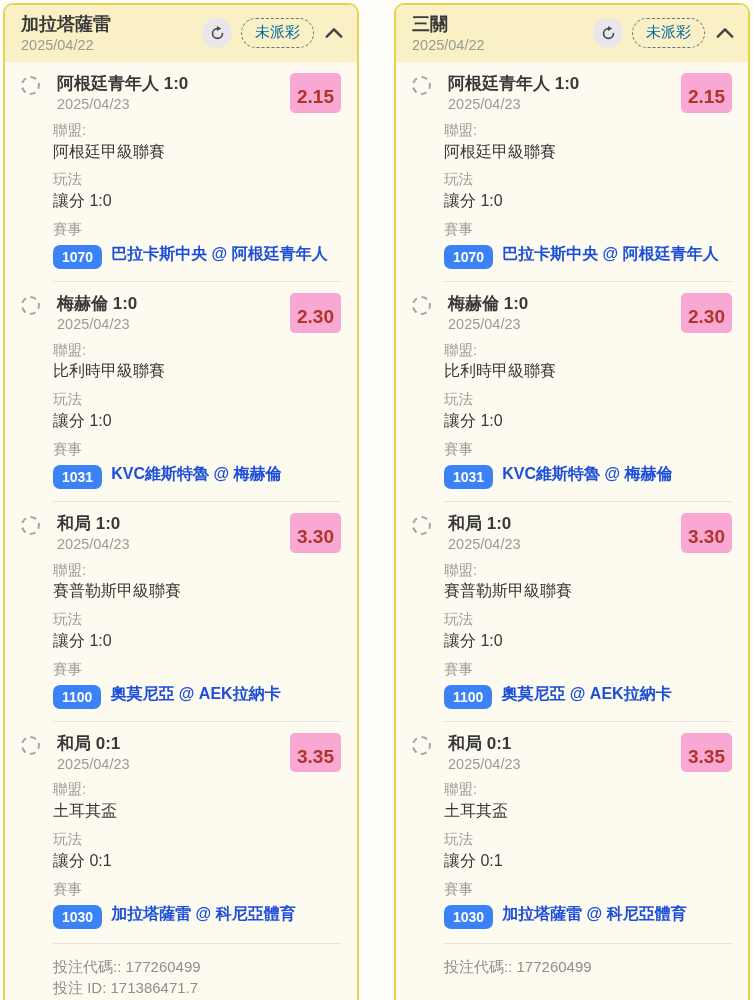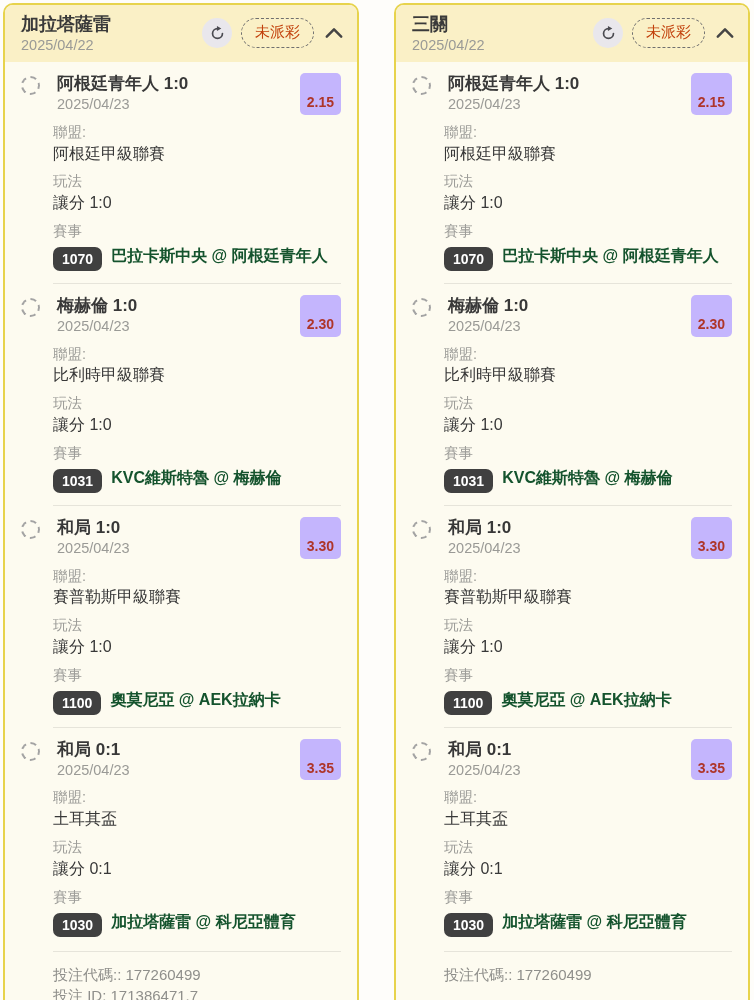--- a/index.html
+++ b/index.html
@@ -52,21 +52,21 @@
     background: #e9e7ec;
     border: none;
     display: flex; align-items: center; justify-content: center;
     cursor: pointer; padding: 0;
   }
   .status-badge {
     border: 1.5px dashed #6f6f6f;
     border-radius: 999px;
     padding: 4px 13px 5px;
     font-size: 15px;
-    color: #c2410c;
+    color: #0369a1;
     white-space: nowrap;
     background: transparent;
   }
   .collapse-btn {
     background: none; border: none; padding: 2px 0; cursor: pointer;
     display: flex; align-items: center;
   }
   .card-body { }
   .bet { padding: 11px 16px 12px; }
   .bet-head { display: flex; align-items: flex-start; }
@@ -78,45 +78,45 @@
     margin-top: 3px;
     background: transparent;
     padding: 0;
     cursor: pointer;
   }
   .bet-head-main { margin-left: 17px; flex: 1; min-width: 0; }
   .bet-selection { font-size: 17px; font-weight: bold; color: #383838; line-height: 1.3; }
   .bet-date { font-size: 14.5px; color: #9a9a96; margin-top: 1px; }
   .odds-badge {
     flex: 0 0 auto;
-    background: #c4b5fd;
+    background: #f9a8d4;
     color: #ae3529;
     font-weight: bold;
-    font-size: 14px;
-    padding: 21px 7px 4px;
+    font-size: 19px;
+    padding: 13px 7px 4px;
     border-radius: 5px;
     line-height: 1.2;
     margin-left: 8px;
   }
   .bet-fields { padding-left: 32px; margin-top: 4px; }
   .field-label { font-size: 14.5px; color: #9c9c98; margin-top: 8px; line-height: 1.3; }
   .field-value { font-size: 16px; font-weight: normal; color: #383838; margin-top: 2px; line-height: 1.3; }
   .event-row { display: flex; align-items: flex-start; margin-top: 4px; gap: 9px; }
   .event-id-badge {
     flex: 0 0 auto;
-    background: #404040;
+    background: #3b82f6;
     color: #ffffff;
     font-weight: bold;
     font-size: 14px;
     padding: 5px 9px;
     border-radius: 7px;
     line-height: 1;
     margin-top: 2px;
   }
-  .event-name { font-size: 16px; font-weight: bold; color: #14532d; line-height: 1.4; min-width: 0; }
+  .event-name { font-size: 16px; font-weight: bold; color: #1d4ed8; line-height: 1.4; min-width: 0; }
   .divider { height: 1px; background: #e6e4da; margin: 0 16px 0 48px; }
   .card-footer { padding: 12px 16px 16px 48px; }
   .footer-divider { margin: 2px 16px 0 48px; }
   .footer-line { font-size: 15px; color: #8f8f8b; line-height: 1.45; }
 </style>
 </head>
 <body>
 
 <div class="page">
 

